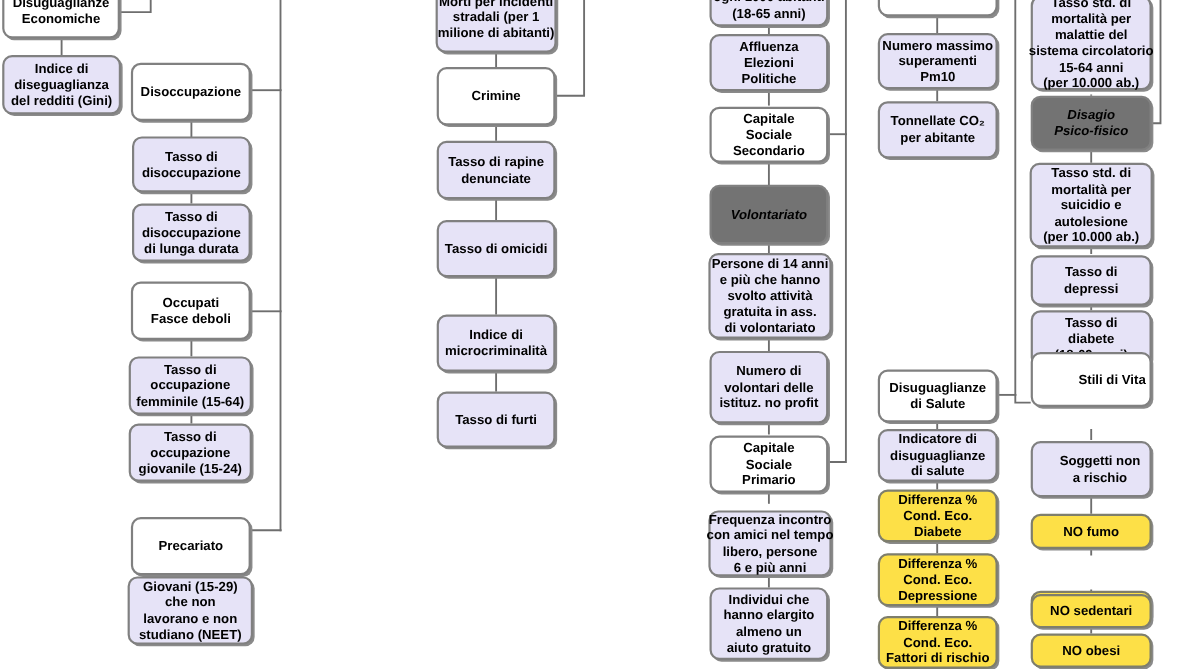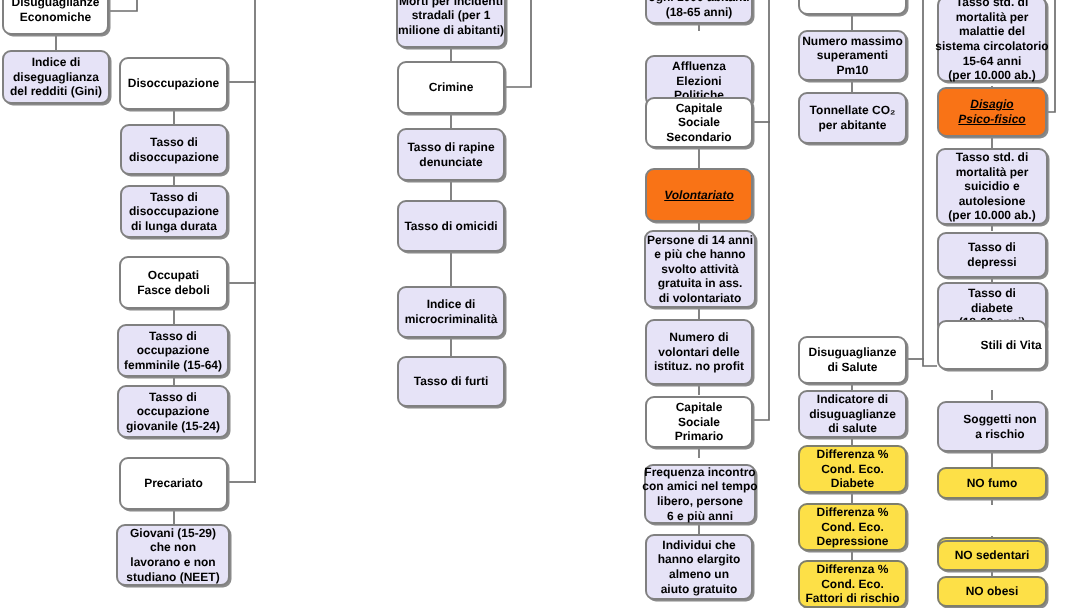--- a/index.html
+++ b/index.html
@@ -10,21 +10,21 @@
   #canvas{position:absolute;left:0;top:0;width:1075px;height:608px;z-index:1;}
   #canvas path{stroke:#6e6e6e;stroke-width:1.7;fill:none;stroke-linecap:butt;}
   .node{position:absolute;box-sizing:border-box;display:flex;align-items:center;
         justify-content:center;text-align:center;border:2px solid #808080;
         border-radius:9px;color:#000;line-height:14.6px;z-index:2;font-weight:bold;
         font-size:11.5px;box-shadow:2px 2px 0 -0.5px #8a8a8a;}
   .node .tx{width:100%;display:flex;flex-direction:column;align-items:center;}
   .node .ln{display:block;white-space:nowrap;flex:none;}
   .cat{background:#ffffff;}
   .ind{background:#e6e3f7;}
-  .hl{background:#f97316;font-style:italic;text-decoration:underline;}
+  .hl{background:#737373;font-style:italic;}
   .yel{background:#fde047;border-color:#7e7e6c;}
 </style>
 </head>
 <body>
 
 <svg id="canvas" viewBox="0 0 1075 608" xmlns="http://www.w3.org/2000/svg">
 <path d="M 56 33 L 56 50"></path>
 <path d="M 109 11 L 137 11 L 137 -10"></path>
 <path d="M 255 -10 L 255 483"></path>
 <path d="M 228 82 L 256 82"></path>
@@ -116,21 +116,21 @@
       <span class="ln">femminile (15-64)</span>
     </div>
   </div>
 <div class="node ind" style="left: 117px; top: 385px; width: 112px; height: 53px; font-size: 12px;">
     <div class="tx">
       <span class="ln">Tasso di</span>
       <span class="ln">occupazione</span>
       <span class="ln">giovanile (15-24)</span>
     </div>
   </div>
-<div class="node cat" style="left: 119px; top: 457px; width: 109px; height: 53px; font-size: 12px;">
+<div class="node cat" style="left: 119px; top: 470px; width: 109px; height: 53px; font-size: 12px;">
     <div class="tx">
       <span class="ln">Precariato</span>
     </div>
   </div>
 <div class="node ind" style="left: 116px; top: 524px; width: 114px; height: 62px; font-size: 12px;">
     <div class="tx">
       <span class="ln">Giovani (15-29)</span>
       <span class="ln">che non</span>
       <span class="ln">lavorano e non</span>
       <span class="ln">studiano (NEET)</span>
@@ -169,21 +169,21 @@
     <div class="tx">
       <span class="ln">Tasso di furti</span>
     </div>
   </div>
 <div class="node ind" style="left: 645px; top: -15px; width: 108px; height: 39px; font-size: 12px;">
     <div class="tx">
       <span class="ln">ogni 1000 abitanti</span>
       <span class="ln">(18-65 anni)</span>
     </div>
   </div>
-<div class="node ind" style="left: 645px; top: 31px; width: 108px; height: 52px; font-size: 12px; margin-top: 24px;">
+<div class="node ind" style="left: 645px; top: 31px; width: 108px; height: 52px; font-size: 12px;">
     <div class="tx">
       <span class="ln">Affluenza</span>
       <span class="ln">Elezioni</span>
       <span class="ln">Politiche</span>
     </div>
   </div>
 <div class="node cat" style="left: 645px; top: 97px; width: 108px; height: 51px; font-size: 12px;">
     <div class="tx">
       <span class="ln">Capitale</span>
       <span class="ln">Sociale</span>

